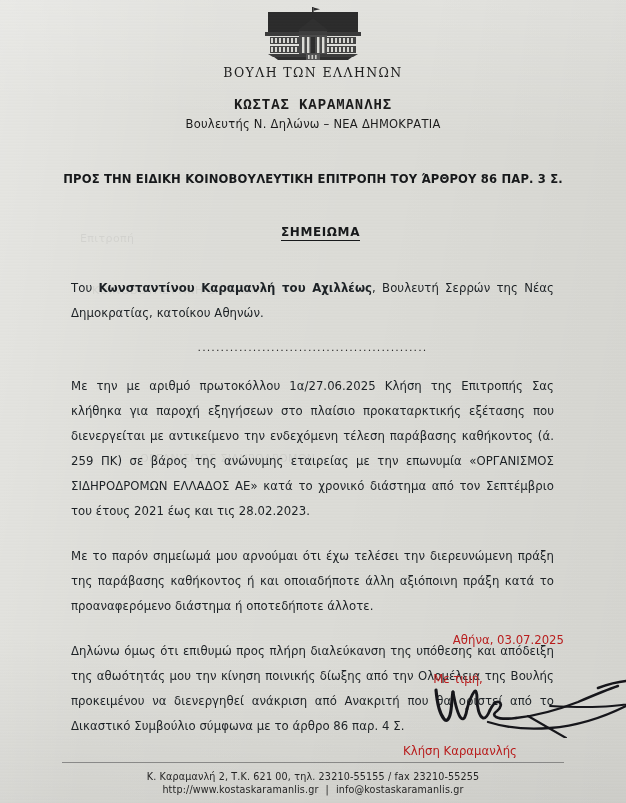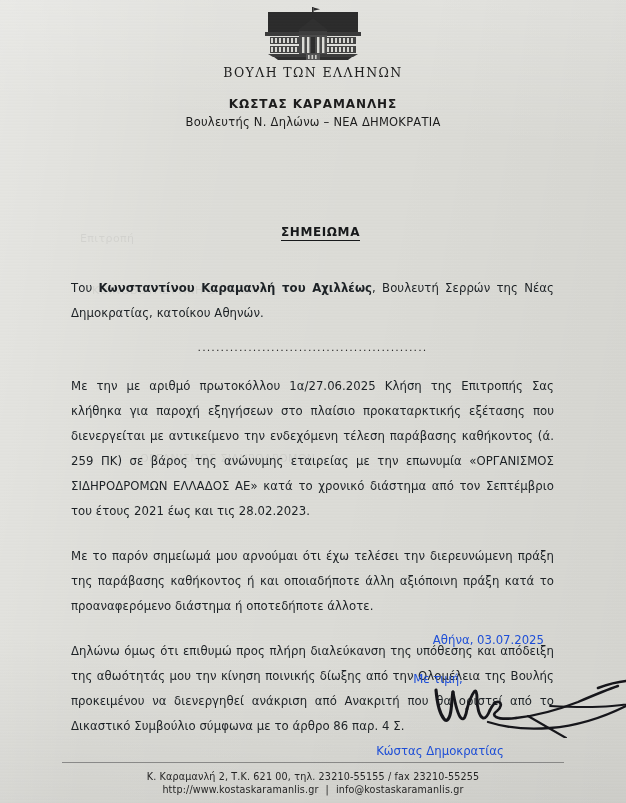--- a/index.html
+++ b/index.html
@@ -71,23 +71,24 @@
   
   .name-block {
     position: absolute;
     top: 97px;
     left: 0;
     right: 0;
     text-align: center;
     color: #1b1b1b;
   }
   .mp-name {
-    font-size: 12px;
+    font-size: 14px;
     font-weight: 700;
     letter-spacing: 0.9px;
+    font-family: Liberation Mono, monospace;
   }
   .mp-role {
     margin-top: 4px;
     font-size: 11.5px;
     font-weight: 400;
     letter-spacing: 0.25px;
   }
 
   
   .addressee {
@@ -147,24 +148,24 @@
     letter-spacing: 1.1px;
     color: #2a2a2a;
     overflow: hidden;
     white-space: nowrap;
   }
 
   
   .sign-block {
     position: absolute;
     top: 633px;
-    left: 296px;
+    left: 316px;
     width: 254px;
     text-align: center;
-    color: #1d4ed8;
+    color: #b91c1c;
   }
   .sign-date {
     font-size: 11.7px;
     text-align: right;
     padding-right: 6px;
   }
   .sign-regards {
     margin-top: 25px;
     font-size: 11.7px;
     text-align: center;
@@ -297,20 +298,21 @@
       </g>
     </svg>
     <div class="logo-caption">ΒΟΥΛΗ ΤΩΝ ΕΛΛΗΝΩΝ</div>
   </div>
 
   <div class="name-block">
     <div class="mp-name">ΚΩΣΤΑΣ ΚΑΡΑΜΑΝΛΗΣ</div>
     <div class="mp-role">Βουλευτής Ν. Δηλώνω – ΝΕΑ ΔΗΜΟΚΡΑΤΙΑ</div>
   </div>
 
+  <div class="addressee">ΠΡΟΣ ΤΗΝ ΕΙΔΙΚΗ ΚΟΙΝΟΒΟΥΛΕΥΤΙΚΗ ΕΠΙΤΡΟΠΗ ΤΟΥ ΆΡΘΡΟΥ 86 ΠΑΡ. 3 Σ.</div>
 
   <div class="doc-title">
     <span>ΣΗΜΕΙΩΜΑ</span>
   </div>
 
   <div class="body-text">
 
     <p class="para tight">
       <span>Του </span><b>Κωνσταντίνου Καραμανλή του Αχιλλέως</b><span>, Βουλευτή Σερρών της Νέας Δημοκρατίας, κατοίκου Αθηνών.</span>
     </p>
@@ -318,21 +320,21 @@
     <div class="dots">..................................................</div>
 
     <p class="para">Με την με αριθμό πρωτοκόλλου 1α/27.06.2025 Κλήση της Επιτροπής Σας κλήθηκα για παροχή εξηγήσεων στο πλαίσιο προκαταρκτικής εξέτασης που διενεργείται με αντικείμενο την ενδεχόμενη τέλεση παράβασης καθήκοντος (ά. 259 ΠΚ) σε βάρος της ανώνυμης εταιρείας με την επωνυμία «ΟΡΓΑΝΙΣΜΟΣ ΣΙΔΗΡΟΔΡΟΜΩΝ ΕΛΛΑΔΟΣ ΑΕ» κατά το χρονικό διάστημα από τον Σεπτέμβριο του έτους 2021 έως και τις 28.02.2023.</p>
     <p class="para">Με το παρόν σημείωμά μου αρνούμαι ότι έχω τελέσει την διερευνώμενη πράξη της παράβασης καθήκοντος ή και οποιαδήποτε άλλη αξιόποινη πράξη κατά το προαναφερόμενο διάστημα ή οποτεδήποτε άλλοτε.</p>
     <p class="para">Δηλώνω όμως ότι επιθυμώ προς πλήρη διαλεύκανση της υπόθεσης και απόδειξη της αθωότητάς μου την κίνηση ποινικής δίωξης από την Ολομέλεια της Βουλής προκειμένου να διενεργηθεί ανάκριση από Ανακριτή που θα οριστεί από το Δικαστικό Συμβούλιο σύμφωνα με το άρθρο 86 παρ. 4 Σ.</p>
   </div>
 
   <div class="sign-block">
     <div class="sign-date">Αθήνα, 03.07.2025</div>
     <div class="sign-regards">Με τιμή,</div>
-    <div class="sign-name">Κώστας Δημοκρατίας</div>
+    <div class="sign-name">Κλήση Καραμανλής</div>
   </div>
 
   <svg class="sign-graphic" viewBox="0 0 215 62">
     <g fill="none" stroke="#15151a" stroke-linecap="round" stroke-linejoin="round">
       <path d="M6 14 C7 26, 10 38, 14 43 C17 47, 20 42, 21 34 C22 27, 22 20, 23 16" stroke-width="3.1"></path>
       <path d="M23 16 C25 27, 27 38, 31 42 C34 45, 36 40, 37 33" stroke-width="2.9"></path>
       <path d="M37 33 C39 26, 41 20, 44 16 C46 13, 47 17, 47 23 C47 31, 49 40, 53 42 C56 43, 58 39, 60 34" stroke-width="2.9"></path>
       <path d="M60 34 C63 28, 66 25, 69 26 C72 27, 71 32, 67 35 C64 37, 63 39, 66 41 C70 43, 78 43, 86 42" stroke-width="2.7"></path>
       <path d="M86 42 C104 40, 125 35, 148 26 C162 20, 176 14, 188 10" stroke-width="2.4"></path>
       <path d="M168 12 C176 9, 186 6, 196 5 C200 4.6, 202 5, 200 7" stroke-width="2.6"></path>

